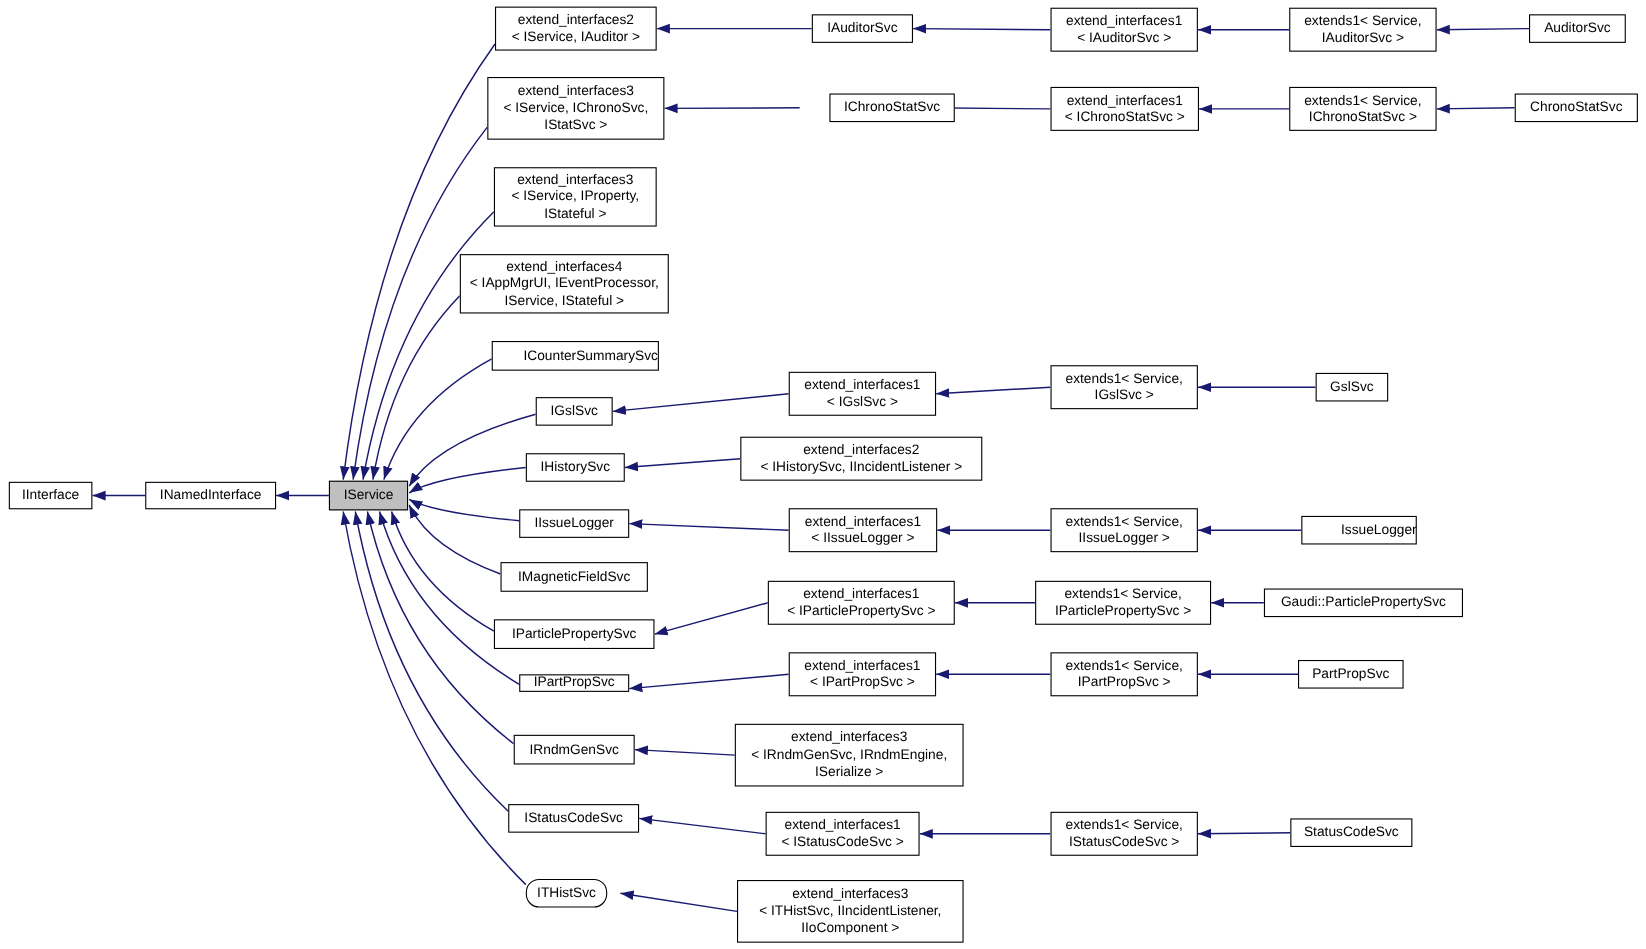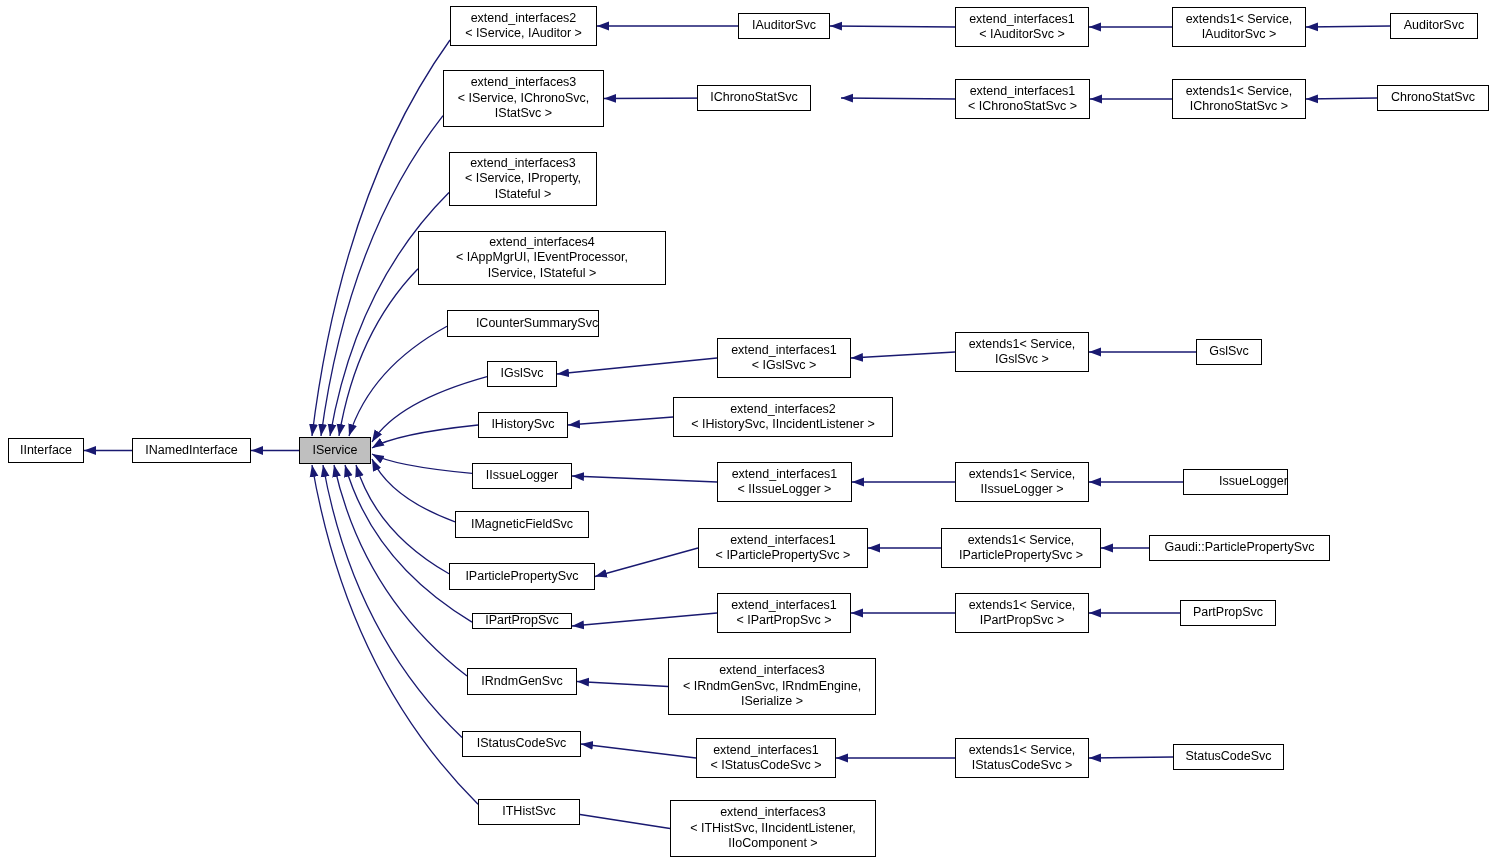--- a/index.html
+++ b/index.html
@@ -118,30 +118,30 @@
 &lt; IService, IAuditor &gt;</div>
       <div class="node" style="left: 738px; top: 13px; width: 92px; height: 26px;">IAuditorSvc</div>
       <div class="node" style="left: 955px; top: 7px; width: 134px; height: 40px;">extend_interfaces1
 &lt; IAuditorSvc &gt;</div>
       <div class="node" style="left: 1172px; top: 7px; width: 134px; height: 40px;">extends1&lt; Service,
 IAuditorSvc &gt;</div>
       <div class="node" style="left: 1390px; top: 13px; width: 88px; height: 26px;">AuditorSvc</div>
       <div class="node" style="left: 443px; top: 70px; width: 161px; height: 57px;">extend_interfaces3
 &lt; IService, IChronoSvc,
 IStatSvc &gt;</div>
-      <div class="node" style="left: 697px; top: 85px; width: 114px; height: 26px;">IChronoStatSvc</div>
+      <div class="node" style="left: 754px; top: 85px; width: 114px; height: 26px;">IChronoStatSvc</div>
       <div class="node" style="left: 955px; top: 79px; width: 135px; height: 40px;">extend_interfaces1
 &lt; IChronoStatSvc &gt;</div>
       <div class="node" style="left: 1172px; top: 79px; width: 134px; height: 40px;">extends1&lt; Service,
 IChronoStatSvc &gt;</div>
       <div class="node" style="left: 1377px; top: 85px; width: 112px; height: 26px;">ChronoStatSvc</div>
       <div class="node" style="left: 449px; top: 152px; width: 148px; height: 54px;">extend_interfaces3
 &lt; IService, IProperty,
 IStateful &gt;</div>
-      <div class="node" style="left: 418px; top: 231px; width: 248px; height: 54px;">extend_interfaces4
+      <div class="node" style="left: 418px; top: 231px; width: 190px; height: 54px;">extend_interfaces4
 &lt; IAppMgrUI, IEventProcessor,
 IService, IStateful &gt;</div>
       <div class="node" style="left: 447px; top: 310px; width: 152px; height: 27px; padding-left: 28px;">ICounterSummarySvc</div>
       <div class="node" style="left: 487px; top: 361px; width: 70px; height: 26px;">IGslSvc</div>
       <div class="node" style="left: 717px; top: 338px; width: 134px; height: 40px;">extend_interfaces1
 &lt; IGslSvc &gt;</div>
       <div class="node" style="left: 955px; top: 332px; width: 134px; height: 40px;">extends1&lt; Service,
 IGslSvc &gt;</div>
       <div class="node" style="left: 1196px; top: 339px; width: 66px; height: 26px;">GslSvc</div>
       <div class="node" style="left: 478px; top: 412px; width: 90px; height: 26px;">IHistorySvc</div>
@@ -169,18 +169,18 @@
       <div class="node" style="left: 467px; top: 668px; width: 110px; height: 27px;">IRndmGenSvc</div>
       <div class="node" style="left: 668px; top: 658px; width: 208px; height: 57px;">extend_interfaces3
 &lt; IRndmGenSvc, IRndmEngine,
 ISerialize &gt;</div>
       <div class="node" style="left: 462px; top: 731px; width: 119px; height: 26px;">IStatusCodeSvc</div>
       <div class="node" style="left: 696px; top: 738px; width: 140px; height: 40px;">extend_interfaces1
 &lt; IStatusCodeSvc &gt;</div>
       <div class="node" style="left: 955px; top: 738px; width: 134px; height: 40px;">extends1&lt; Service,
 IStatusCodeSvc &gt;</div>
       <div class="node" style="left: 1173px; top: 744px; width: 111px; height: 26px;">StatusCodeSvc</div>
-      <div class="node" style="left: 478px; top: 799px; width: 102px; height: 26px;">ITHistSvc</div>
+      <div class="node" style="left: 478px; top: 799px; width: 74px; height: 26px; border-radius: 12px;">ITHistSvc</div>
       <div class="node" style="left: 670px; top: 800px; width: 206px; height: 57px;">extend_interfaces3
 &lt; ITHistSvc, IIncidentListener,
 IIoComponent &gt;</div>
     </div>
 </div>
 
 </body></html>

